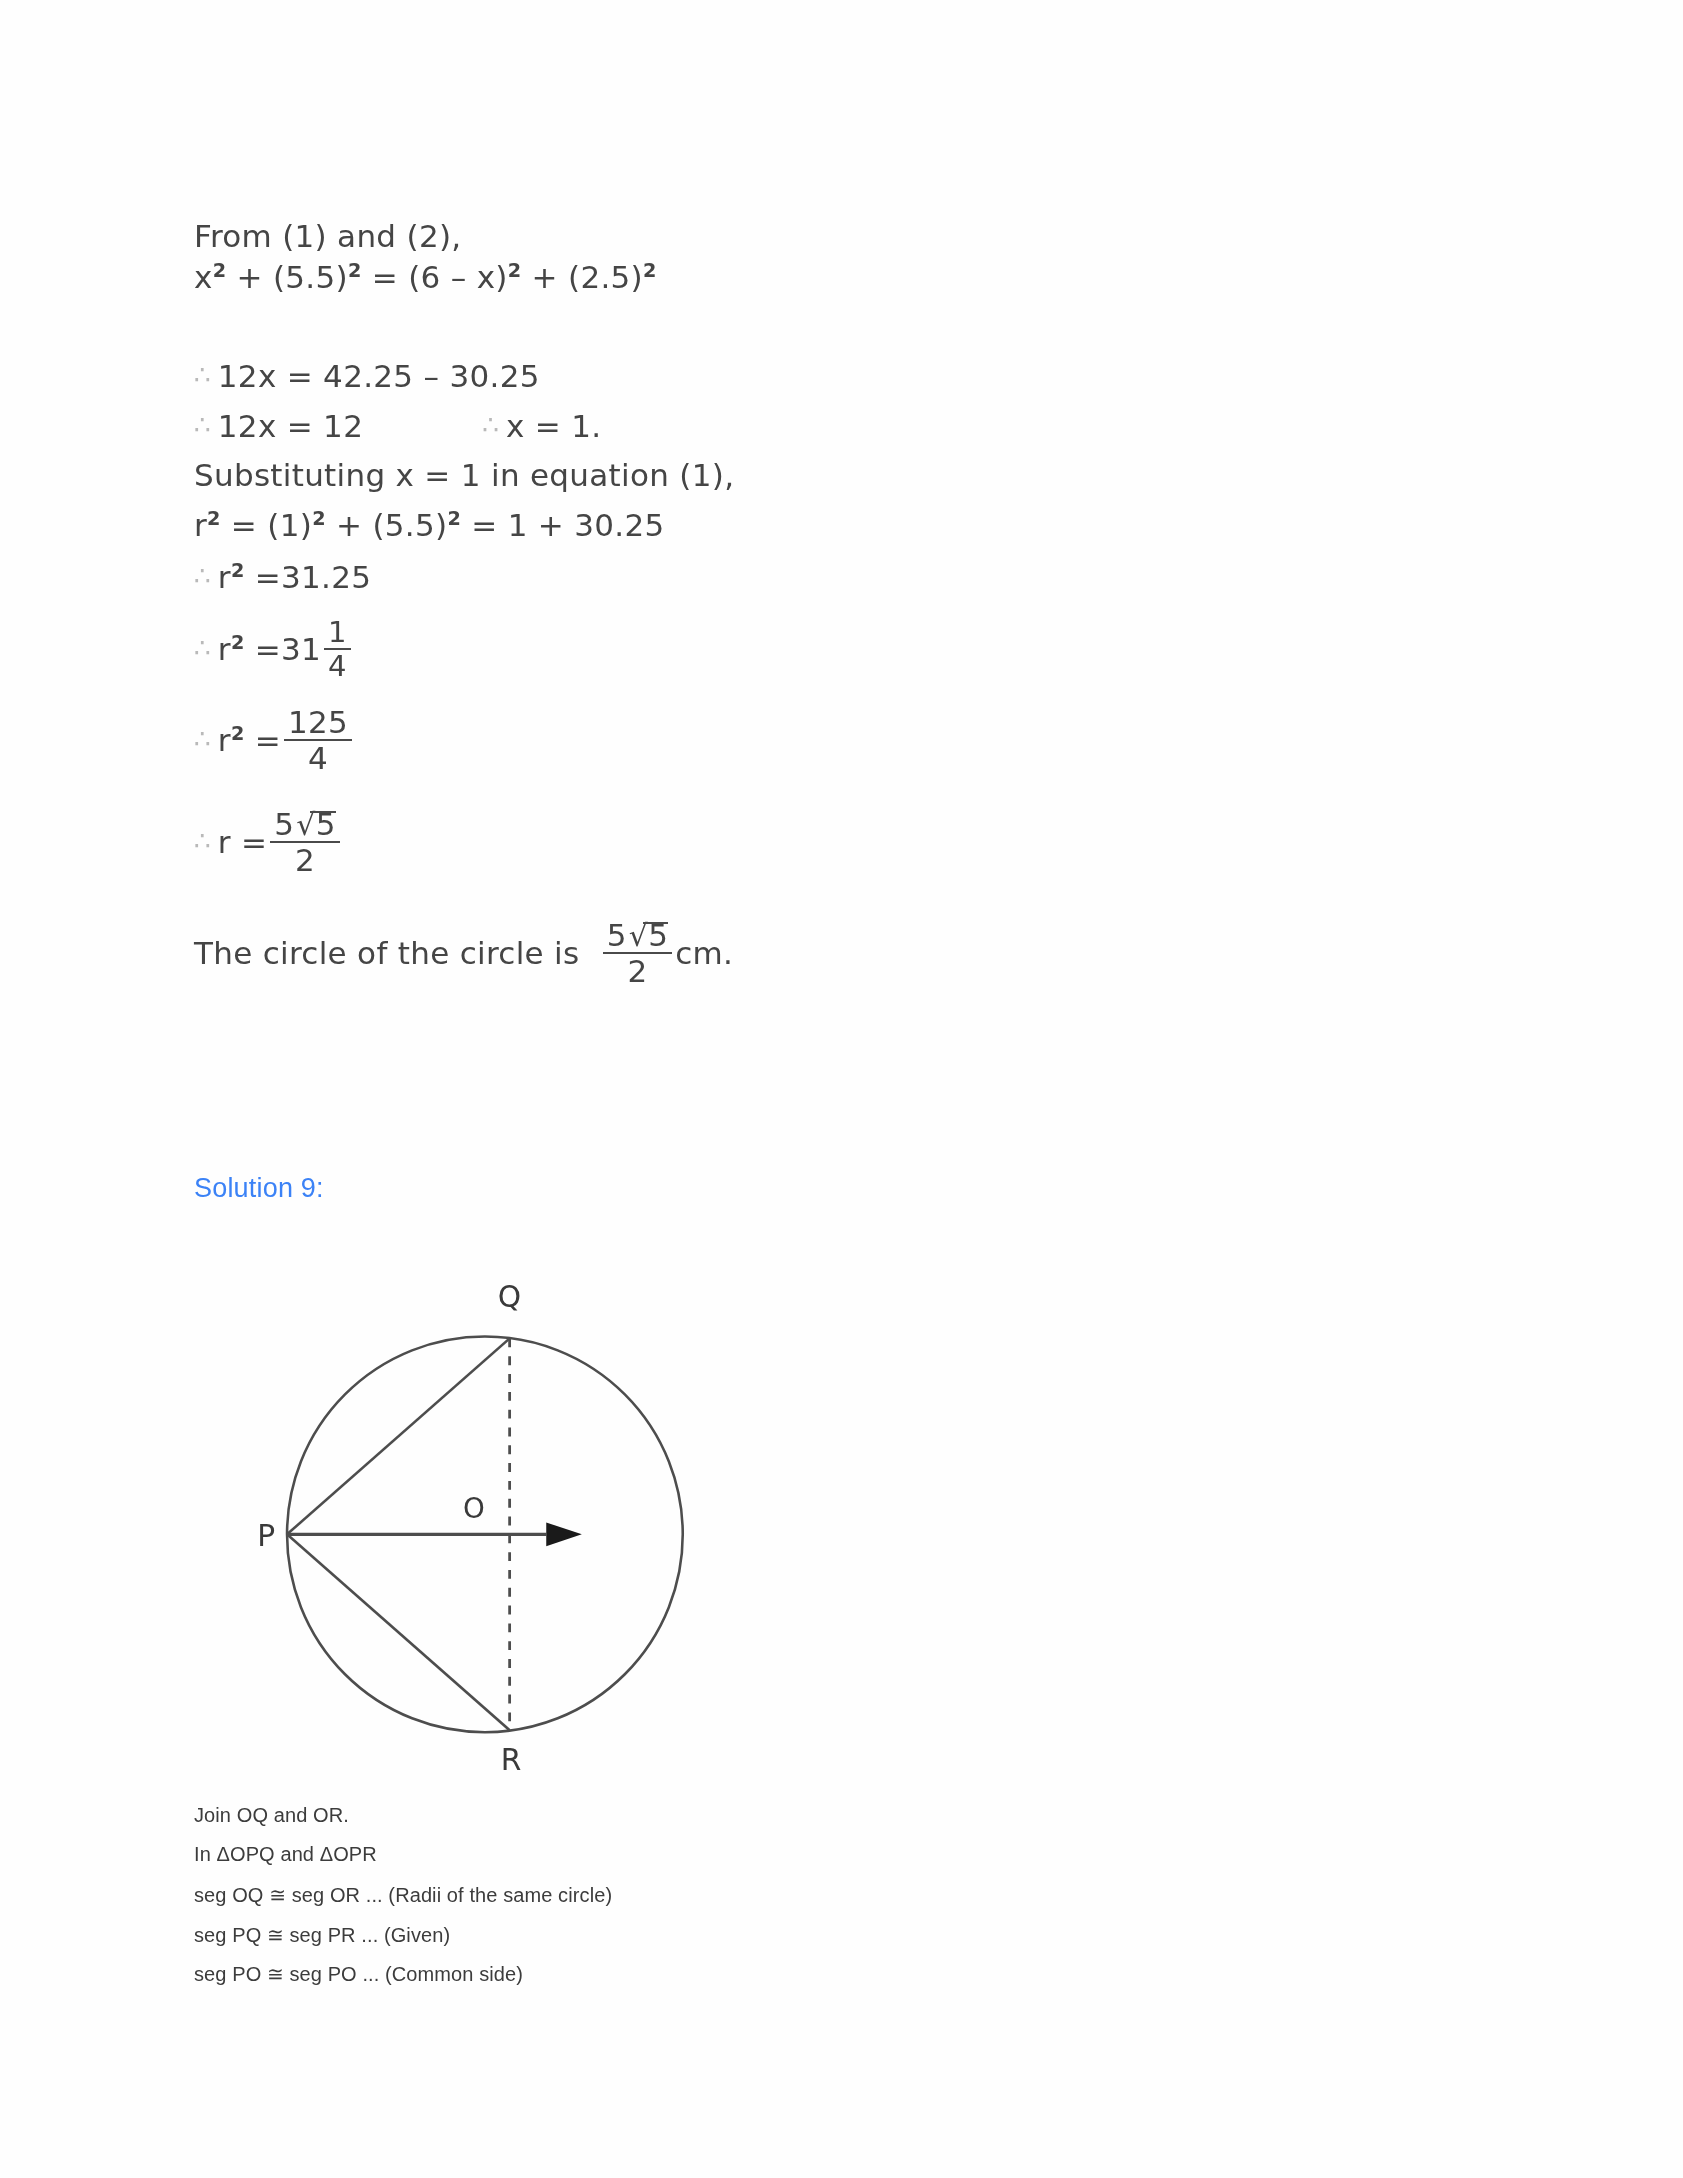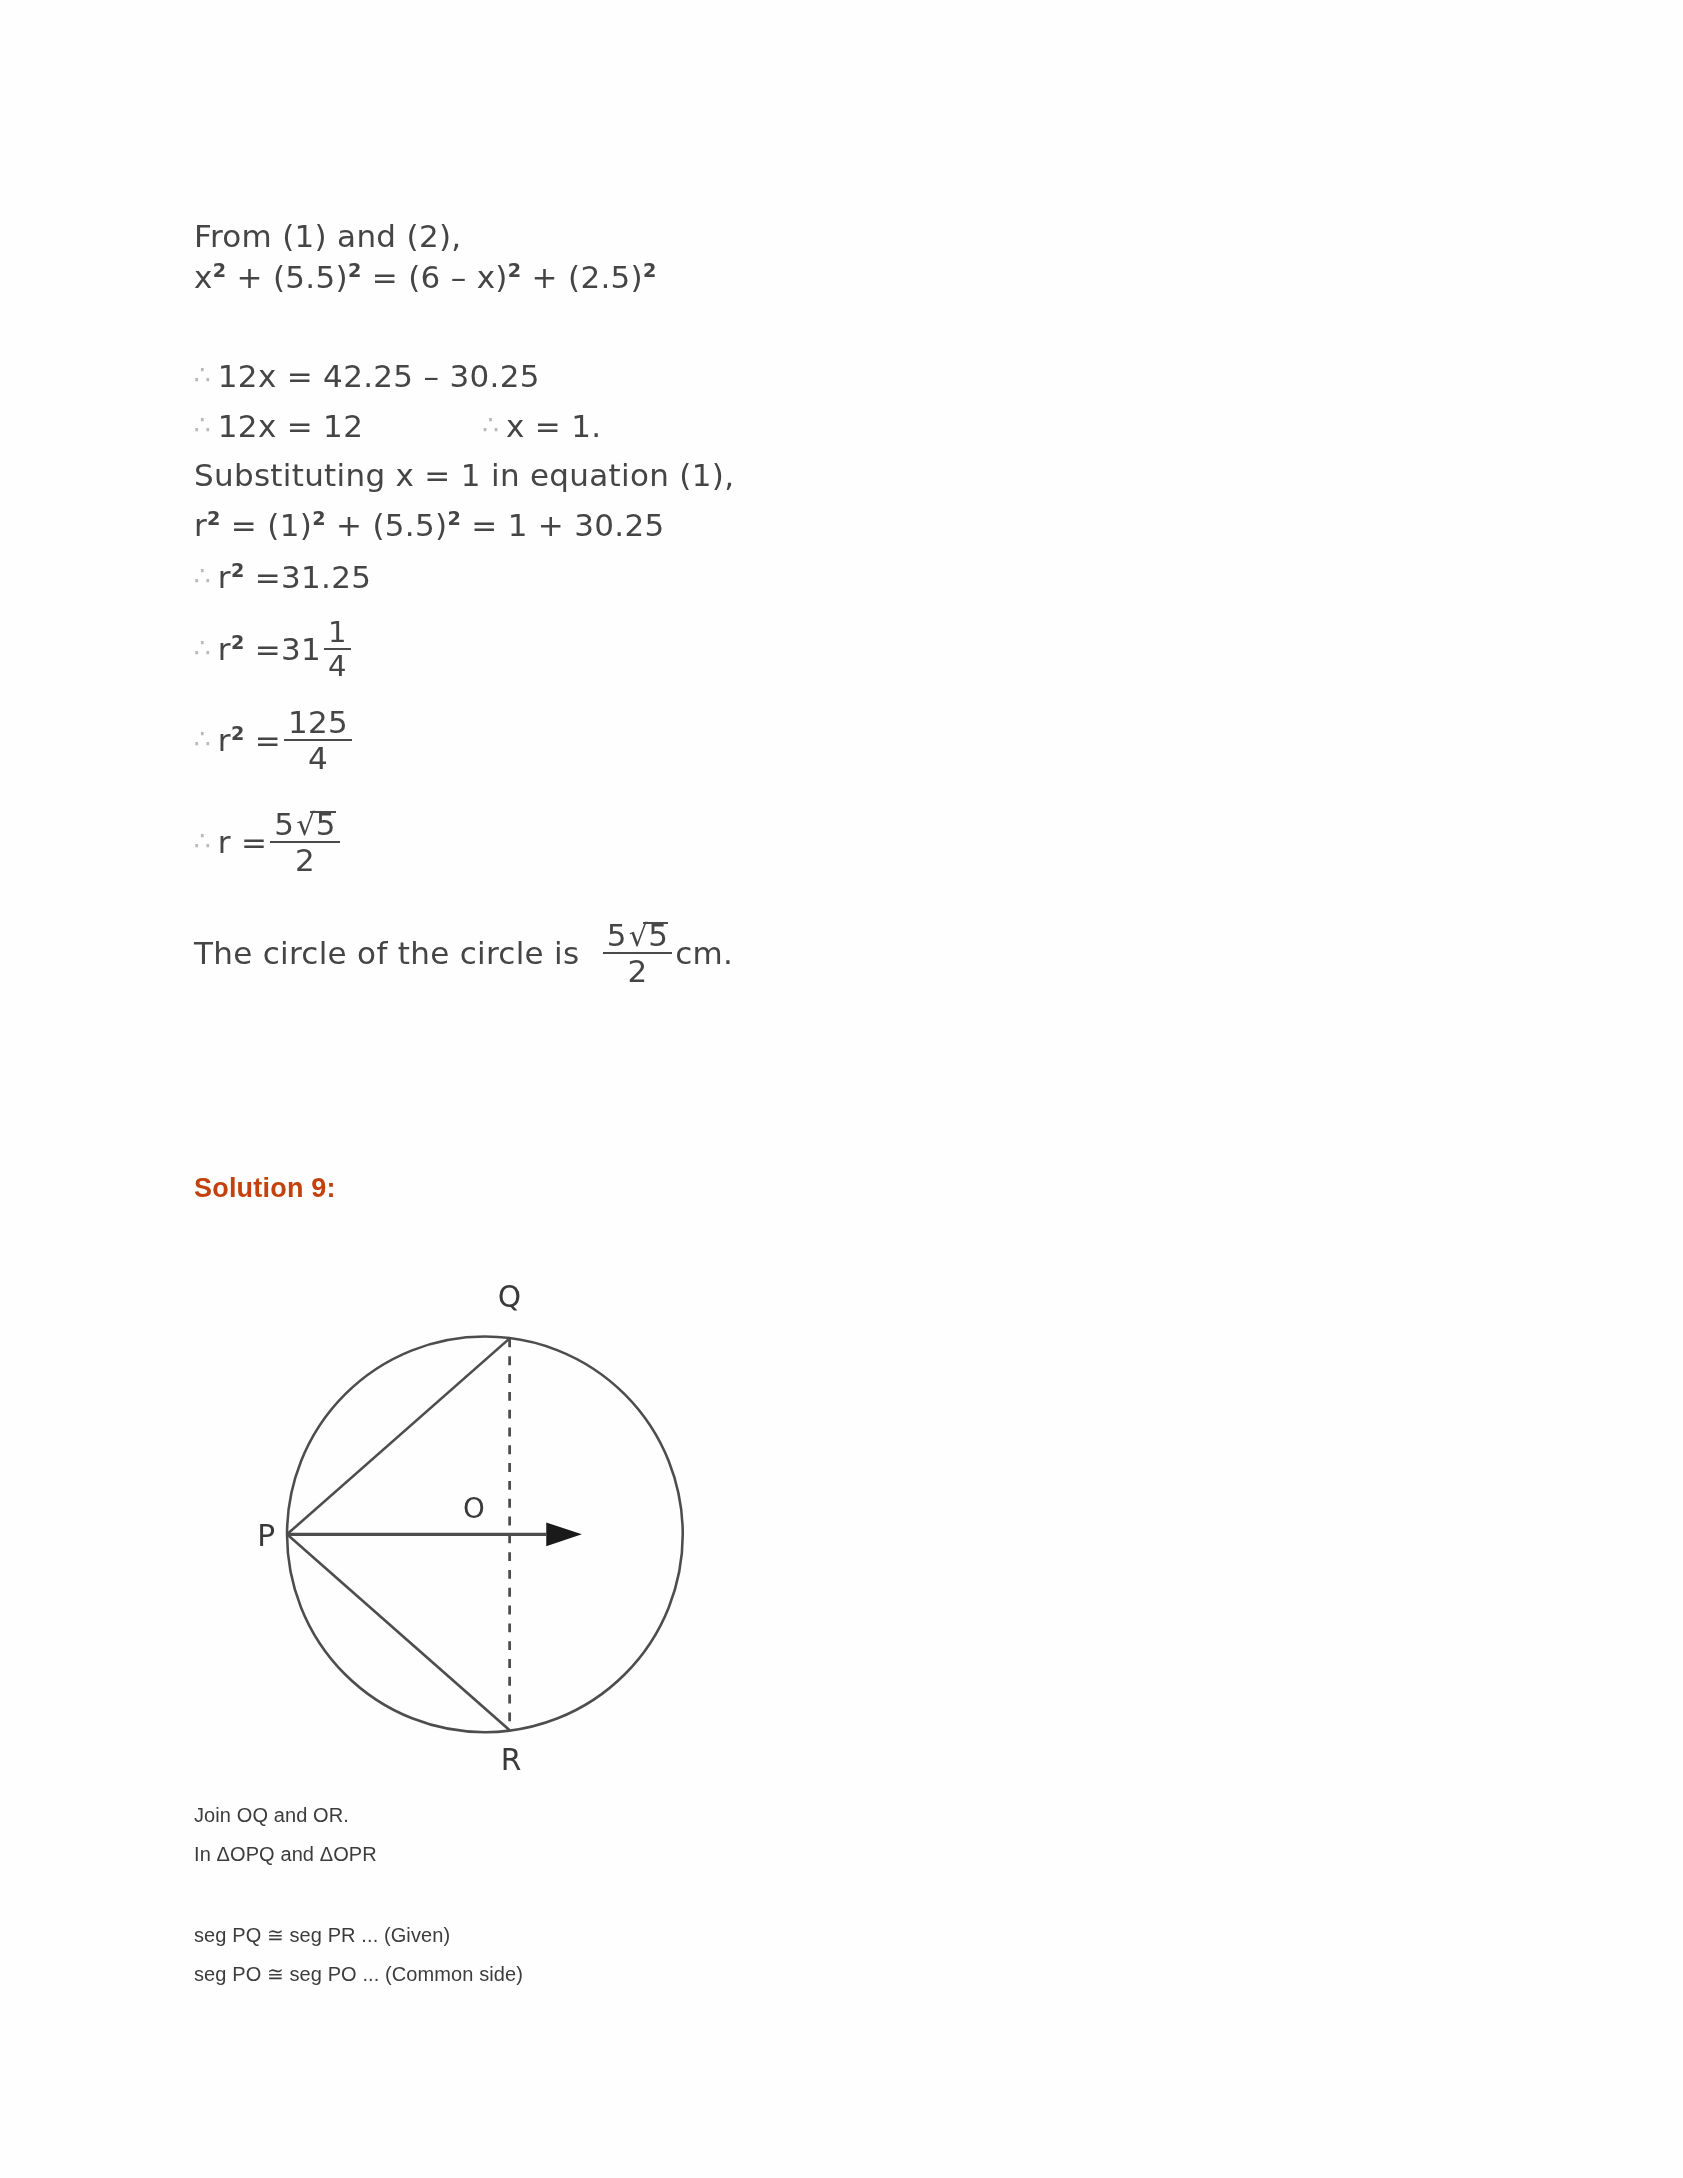--- a/index.html
+++ b/index.html
@@ -89,22 +89,22 @@
   }
   .radsym { font-size: 30px; }
 
   
   .sol-heading {
     position: absolute;
     left: 194px;
     top: 1173px;
     font-family: "Liberation Sans", sans-serif;
     font-size: 27px;
-    font-weight: bold;
-    color: #c2410c;
+    font-weight: normal;
+    color: #3b82f6;
     letter-spacing: 0.2px;
   }
 
   
   .figure {
     position: absolute;
     left: 198px;
     top: 1257px;
     width: 554px;
     height: 525px;
@@ -202,17 +202,18 @@
 
       <text x="60" y="292" font-family="DejaVu Sans, sans-serif" font-size="30" fill="#3a3a3a">P</text>
       <text x="303" y="50" font-family="DejaVu Sans, sans-serif" font-size="30" fill="#3a3a3a">Q</text>
       <text x="306" y="518" font-family="DejaVu Sans, sans-serif" font-size="30" fill="#3a3a3a">R</text>
       <text x="268" y="264" font-family="DejaVu Sans, sans-serif" font-size="28" fill="#3a3a3a">O</text>
     </svg>
   </div>
 
   <div class="ptext" style="top:1804px;">Join OQ and OR.</div>
   <div class="ptext" style="top:1843px;">In ΔOPQ and ΔOPR</div>
+  <div class="ptext" style="top:1883px;">seg OQ ≅ seg OR ... (Radii of the same circle)</div>
   <div class="ptext" style="top:1923px;">seg PQ ≅ seg PR ... (Given)</div>
   <div class="ptext" style="top:1962px;">seg PO ≅ seg PO ... (Common side)</div>
 
 </div>
 
 
 </body></html>

